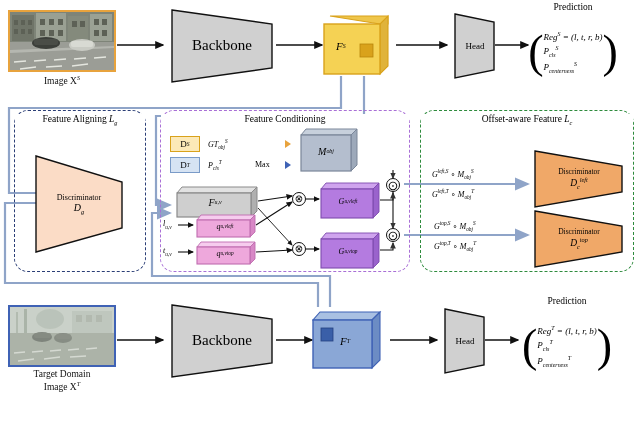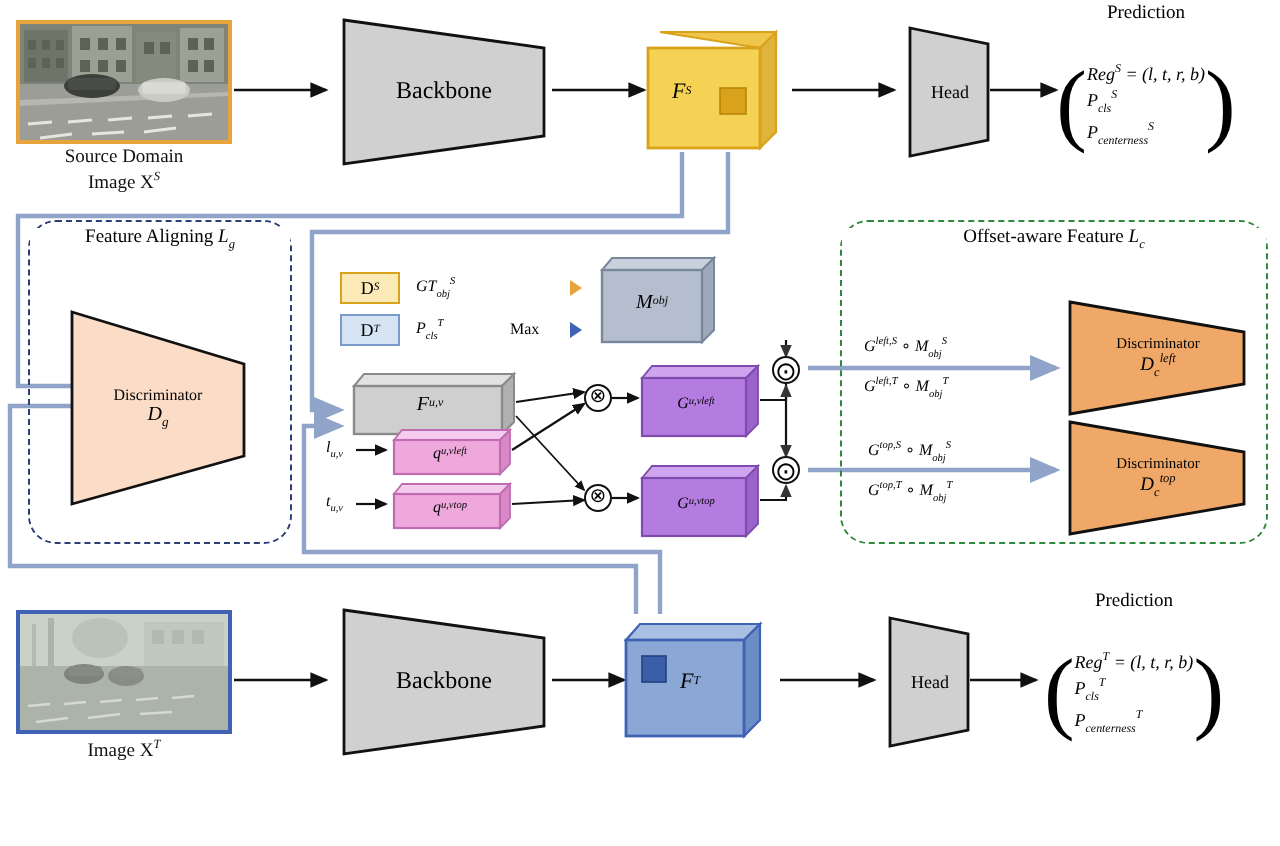--- a/index.html
+++ b/index.html
@@ -26,21 +26,21 @@
   .domimg { border:2px solid #E8A33D; overflow:hidden; }
   .domimg.tgt { border-color:#3F62B5; }
   .domimg svg { display:block; }
 
   
   .trap { position:absolute; }
   .trap svg { display:block; overflow:visible; }
   .trap .tlabel {
     position:absolute; left:0; top:0; width:100%; height:100%;
     display:flex; flex-direction:column; align-items:center; justify-content:center;
-    font-size:12px; line-height:1.15; text-align:center; pointer-events:none;
+    font-size:15px; line-height:1.15; text-align:center; pointer-events:none;
   }
 
   
   .box3d { position:absolute; }
   .box3d svg { display:block; overflow:visible; }
   .box3d .blabel {
     position:absolute; left:0; top:0; width:100%; height:100%;
     display:flex; align-items:center; justify-content:center;
     font-size:9px; pointer-events:none; text-align:center;
   }
@@ -193,21 +193,20 @@
         <line x1="44" y1="48" x2="56" y2="47"></line>
           <line x1="64" y1="47" x2="76" y2="46"></line>
         <line x1="84" y1="46" x2="96" y2="45"></line>
         <line x1="10" y1="57" x2="26" y2="55"></line>
           <line x1="36" y1="55" x2="52" y2="54"></line>
         <line x1="62" y1="54" x2="78" y2="52"></line>
       </g>
     </svg>
   </div>
   <div class="abs lbl" style="left:4px; top:74px; width:116px; font-size:9.5px;">
-    <div>Source Domain</div>
     <div><span>Image X</span><span class="sup">S</span></div>
   </div>
 
   <div class="trap" style="left:168px; top:8px; width:108px; height:76px;">
     <svg width="108" height="76" viewBox="0 0 108 76" xmlns="http://www.w3.org/2000/svg">
       <polygon points="4,2 104,16 104,60 4,74" fill="#D0D0D0" stroke="#111" stroke-width="1.4"></polygon>
     </svg>
     <div class="tlabel">
         <span>Backbone</span>
       </div>
@@ -262,20 +261,23 @@
   <div class="trap" style="left:32px; top:152px; width:94px; height:104px;">
     <svg width="94" height="104" viewBox="0 0 94 104" xmlns="http://www.w3.org/2000/svg">
       <polygon points="4,4 90,30 90,76 4,100" fill="#FBDCC6" stroke="#111" stroke-width="1.4"></polygon>
     </svg>
     <div class="tlabel" style="font-size:8px;">
       <span>Discriminator</span>
       <span style="font-size:10px;"><span class="it">D</span><span class="sub">g</span></span>
     </div>
   </div>
 
+  <div class="group g-purple" style="left:160px; top:110px; width:250px; height:162px;">
+    <div class="group-title">Feature Conditioning</div>
+  </div>
 
   <div class="chip" style="left:170px; top:136px; width:30px; height:16px; background:#FCE9B8; border-color:#D9A21B;">
     <span style="font-size:9px;">D</span>
       <span class="sub">S</span>
   </div>
   <div class="chip" style="left:170px; top:157px; width:30px; height:16px; background:#D6E3F3; border-color:#7A9BC8;">
     <span style="font-size:9px;">D</span>
       <span class="sub">T</span>
   </div>
   <div class="formula" style="left:208px; top:138px;">
@@ -447,20 +449,21 @@
           <line x1="58" y1="43" x2="69" y2="42"></line>
         <line x1="76" y1="42" x2="87" y2="41"></line>
         <line x1="8" y1="54" x2="24" y2="52"></line>
           <line x1="34" y1="52" x2="50" y2="50"></line>
         <line x1="60" y1="50" x2="76" y2="49"></line>
       </g>
       <rect width="104" height="58" fill="#e8eee6" opacity="0.22"></rect>
     </svg>
   </div>
   <div class="abs lbl" style="left:4px; top:369px; width:116px; font-size:9.5px;">
+    <div>Target Domain</div>
     <div><span>Image X</span><span class="sup">T</span></div>
   </div>
 
   <div class="trap" style="left:168px; top:303px; width:108px; height:76px;">
     <svg width="108" height="76" viewBox="0 0 108 76" xmlns="http://www.w3.org/2000/svg">
       <polygon points="4,2 104,16 104,60 4,74" fill="#D0D0D0" stroke="#111" stroke-width="1.4"></polygon>
     </svg>
     <div class="tlabel">
         <span>Backbone</span>
       </div>

